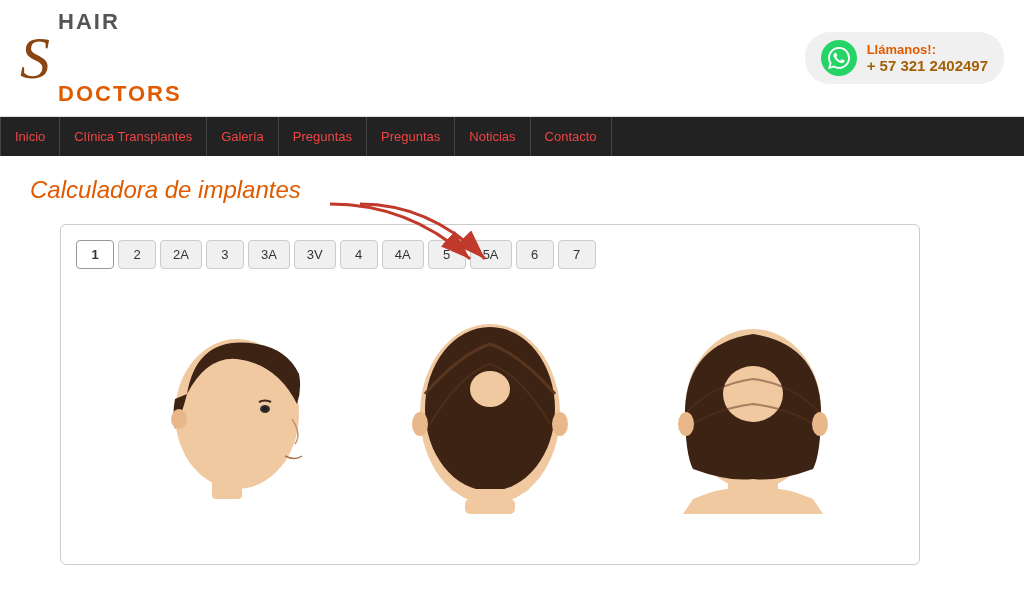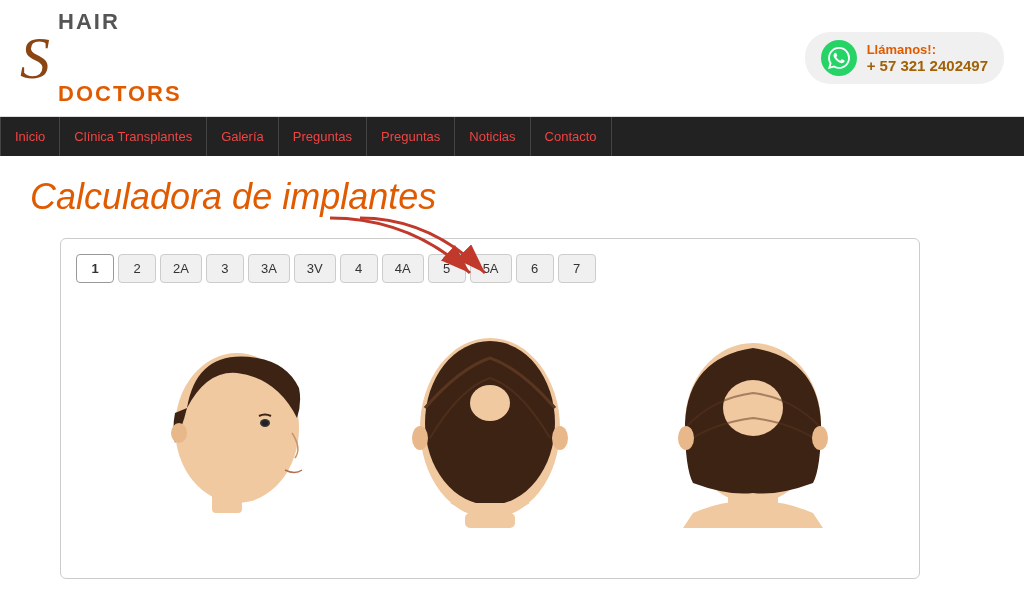--- a/index.html
+++ b/index.html
@@ -96,21 +96,21 @@
     .nav-item:first-child { border-left: 1px solid #444; }
 
     
     .main-content {
       padding: 20px 30px;
       background: #fff;
       min-height: 460px;
     }
 
     .page-title {
-      font-size: 36px;
+      font-size: 24px;
       color: #e05a00;
       font-weight: normal;
       margin-bottom: 20px;
       font-style: italic;
     }
 
     
     .annotation-area {
       position: relative;
       margin-bottom: 0;

